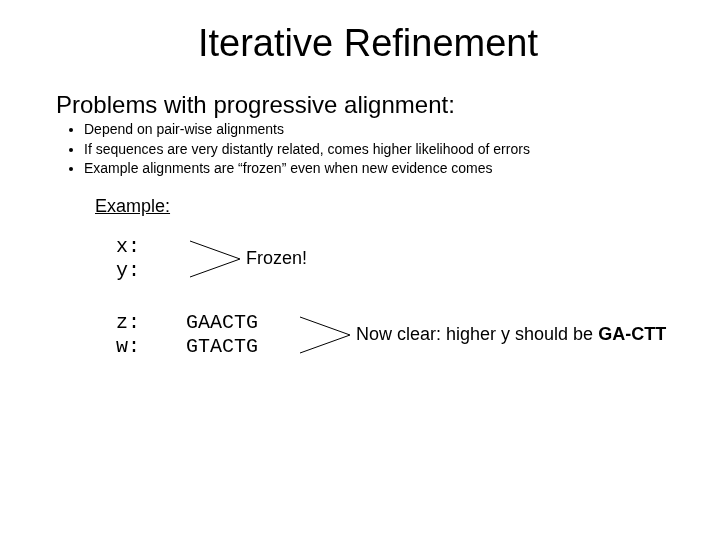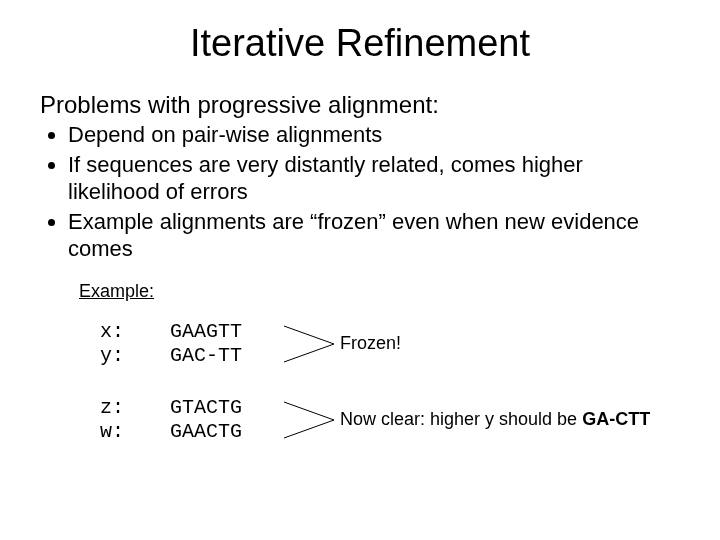--- a/index.html
+++ b/index.html
@@ -6,36 +6,36 @@
     margin: 0;
     padding: 0;
     width: 720px;
     height: 540px;
     background: #fff;
     font-family: Arial, Helvetica, sans-serif;
     color: #000;
     position: relative;
   }
   .slide {
-    padding: 18px 40px 0 40px;
+    padding: 18px 40px 0 56px;
   }
   .title {
     text-align: center;
     font-size: 38px;
     font-weight: 400;
     margin: 4px 0 26px 0;
   }
   .intro {
     font-size: 24px;
     margin-bottom: 2px;
   }
   ul.problems {
     margin: 2px 0 16px 0;
     padding-left: 28px;
-    font-size: 22px;
+    font-size: 14px;
   }
   ul.problems li {
     margin-bottom: 2px;
     line-height: 1.25;
   }
   .example-label {
     font-size: 18px;
     text-decoration: underline;
     margin-top: 18px;
     margin-bottom: 18px;
@@ -87,40 +87,36 @@
     <li>Example alignments are “frozen” even when new evidence comes</li>
   </ul>
 
   <div class="example-label">Example:</div>
 
   <div class="pair-row">
     <div class="labels">
       <div>x:</div>
       <div>y:</div>
     </div>
-    <div class="seqs">
-      <div>GAAGTT</div>
-      <div>GAC-TT</div>
-    </div>
     <svg class="angle" viewBox="0 0 60 44">
       <polyline points="4,4 54,22 4,40" fill="none" stroke="#000" stroke-width="1"></polyline>
     </svg>
     <div class="caption">
       <span>Frozen!</span>
     </div>
   </div>
 
   <div class="pair-row">
     <div class="labels">
       <div>z:</div>
       <div>w:</div>
     </div>
     <div class="seqs">
+      <div>GAACTG</div>
       <div>GTACTG</div>
-      <div>GAACTG</div>
     </div>
     <svg class="angle" viewBox="0 0 60 44">
       <polyline points="4,4 54,22 4,40" fill="none" stroke="#000" stroke-width="1"></polyline>
     </svg>
     <div class="caption">
       <span>Now clear: higher y should be </span><span class="bold-mono">GA-CTT</span>
     </div>
   </div>
 
 </div>

